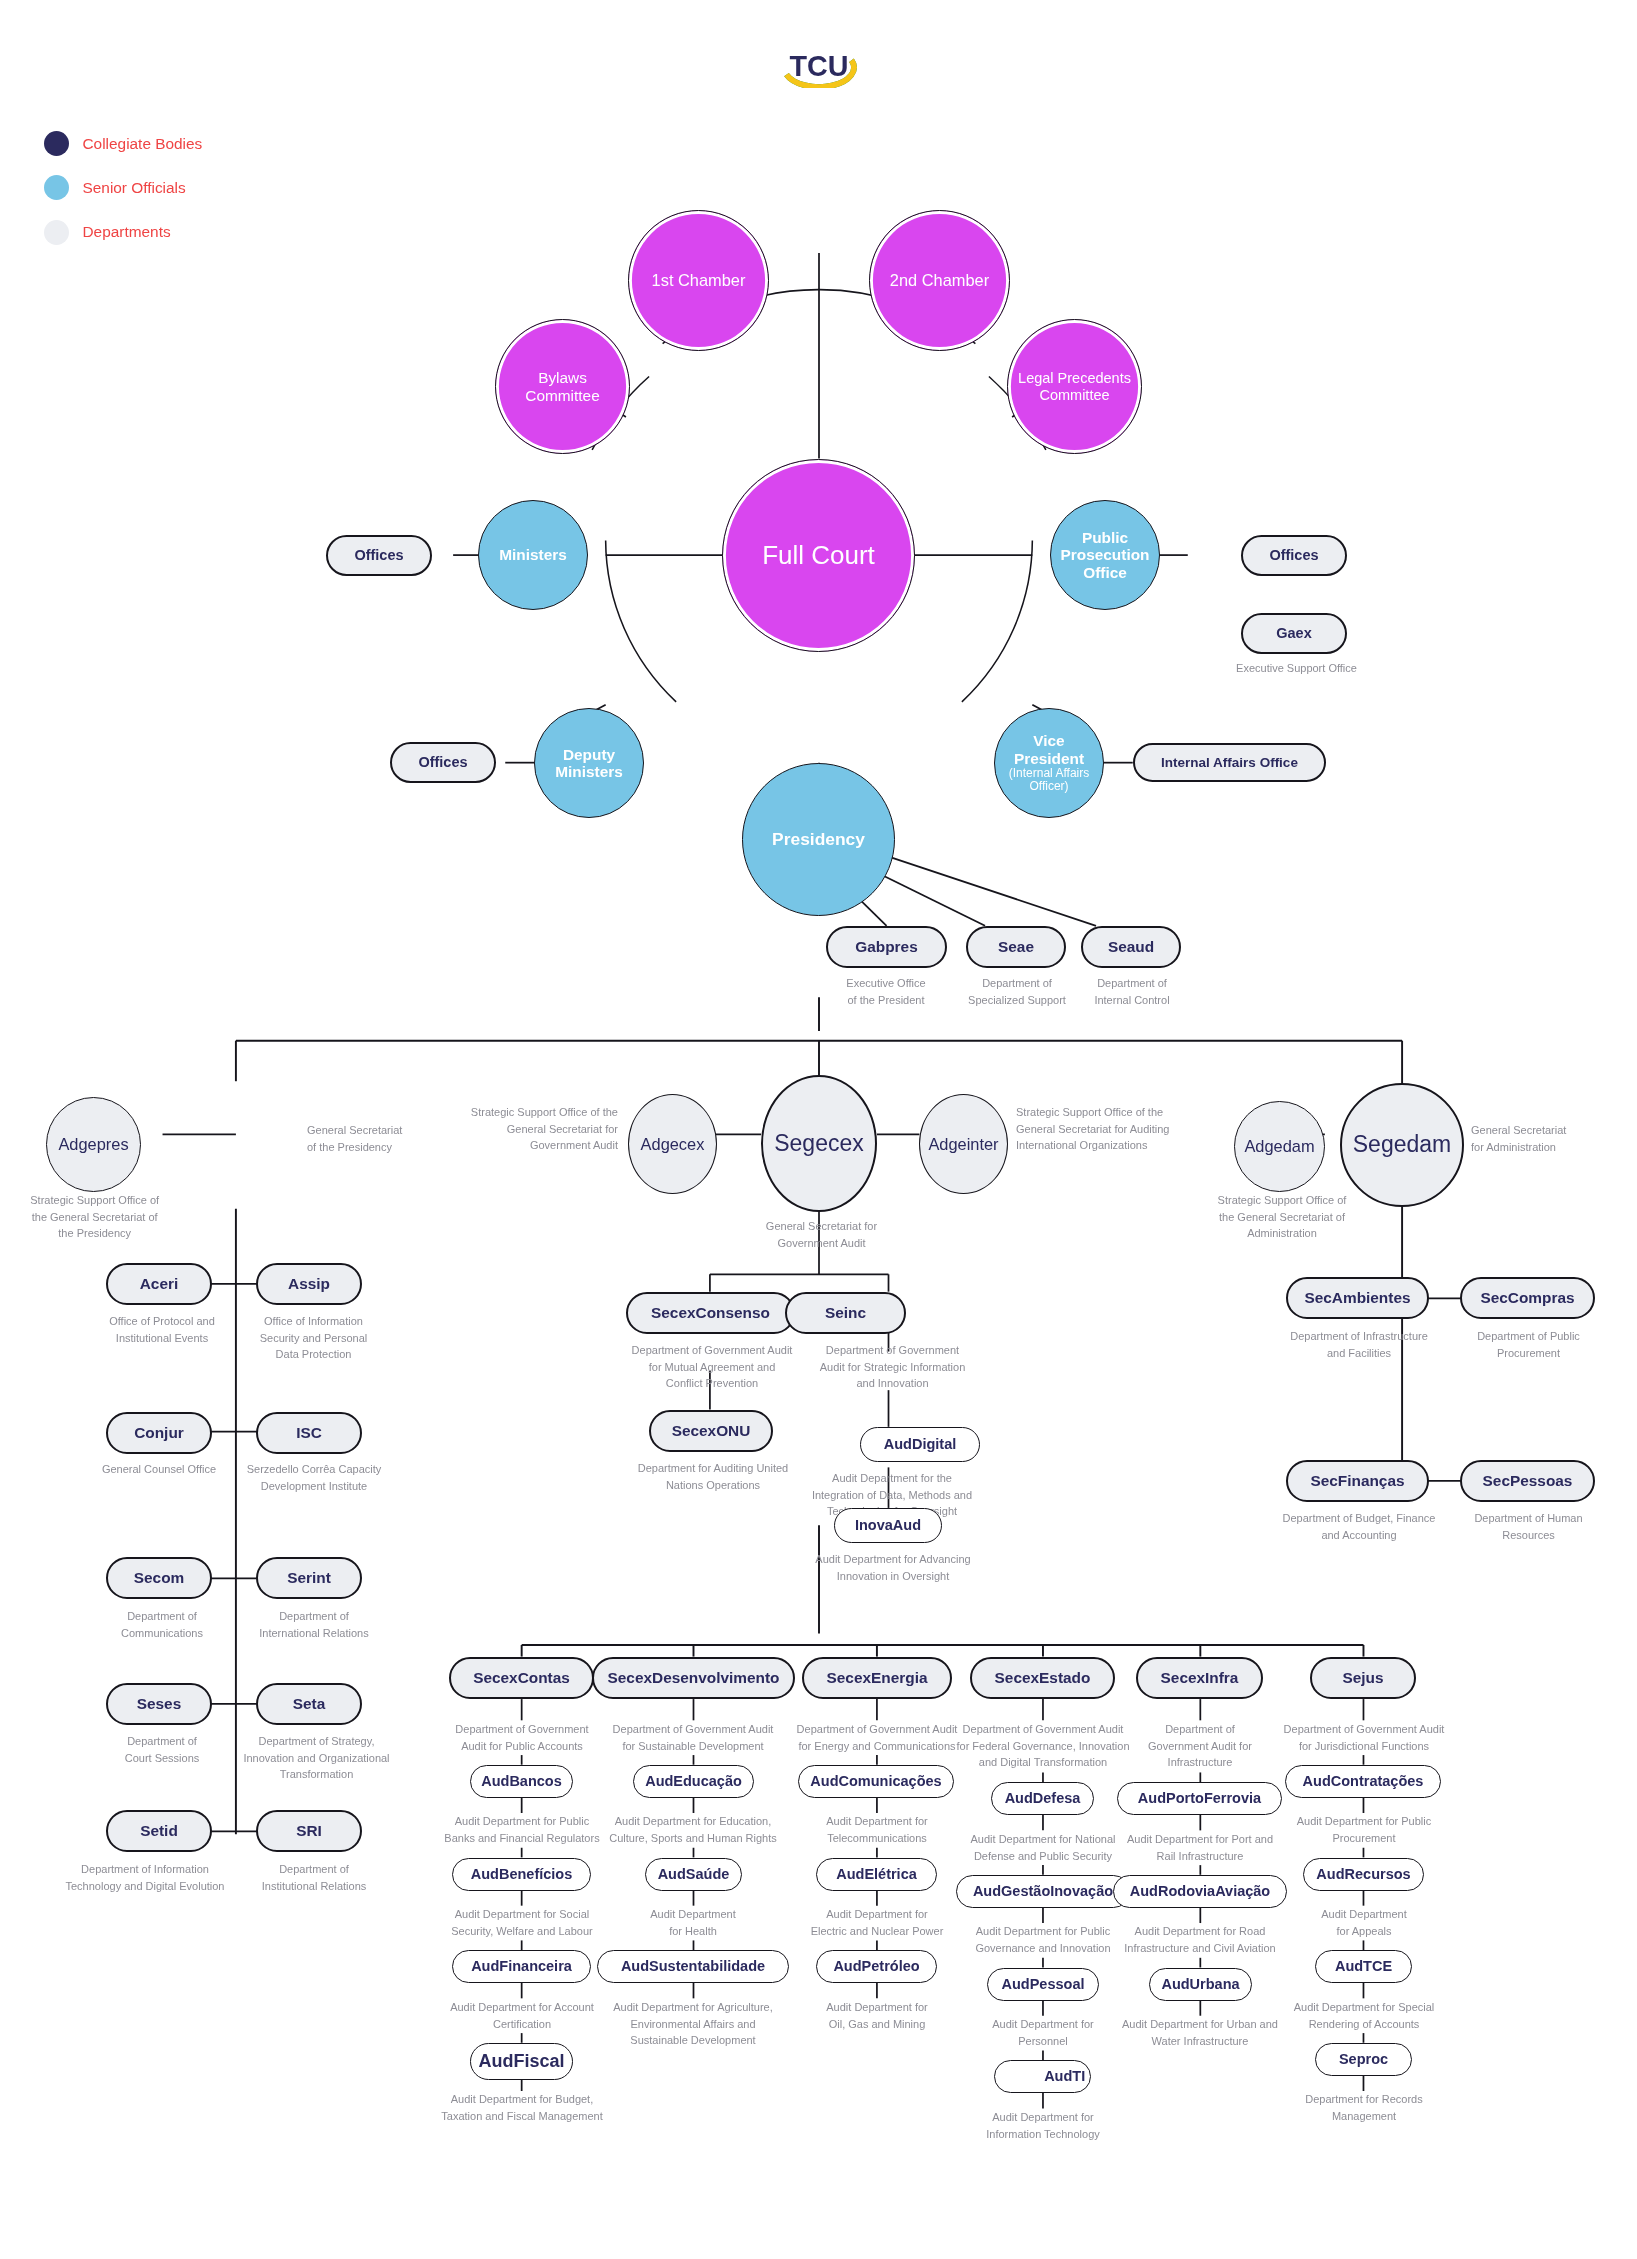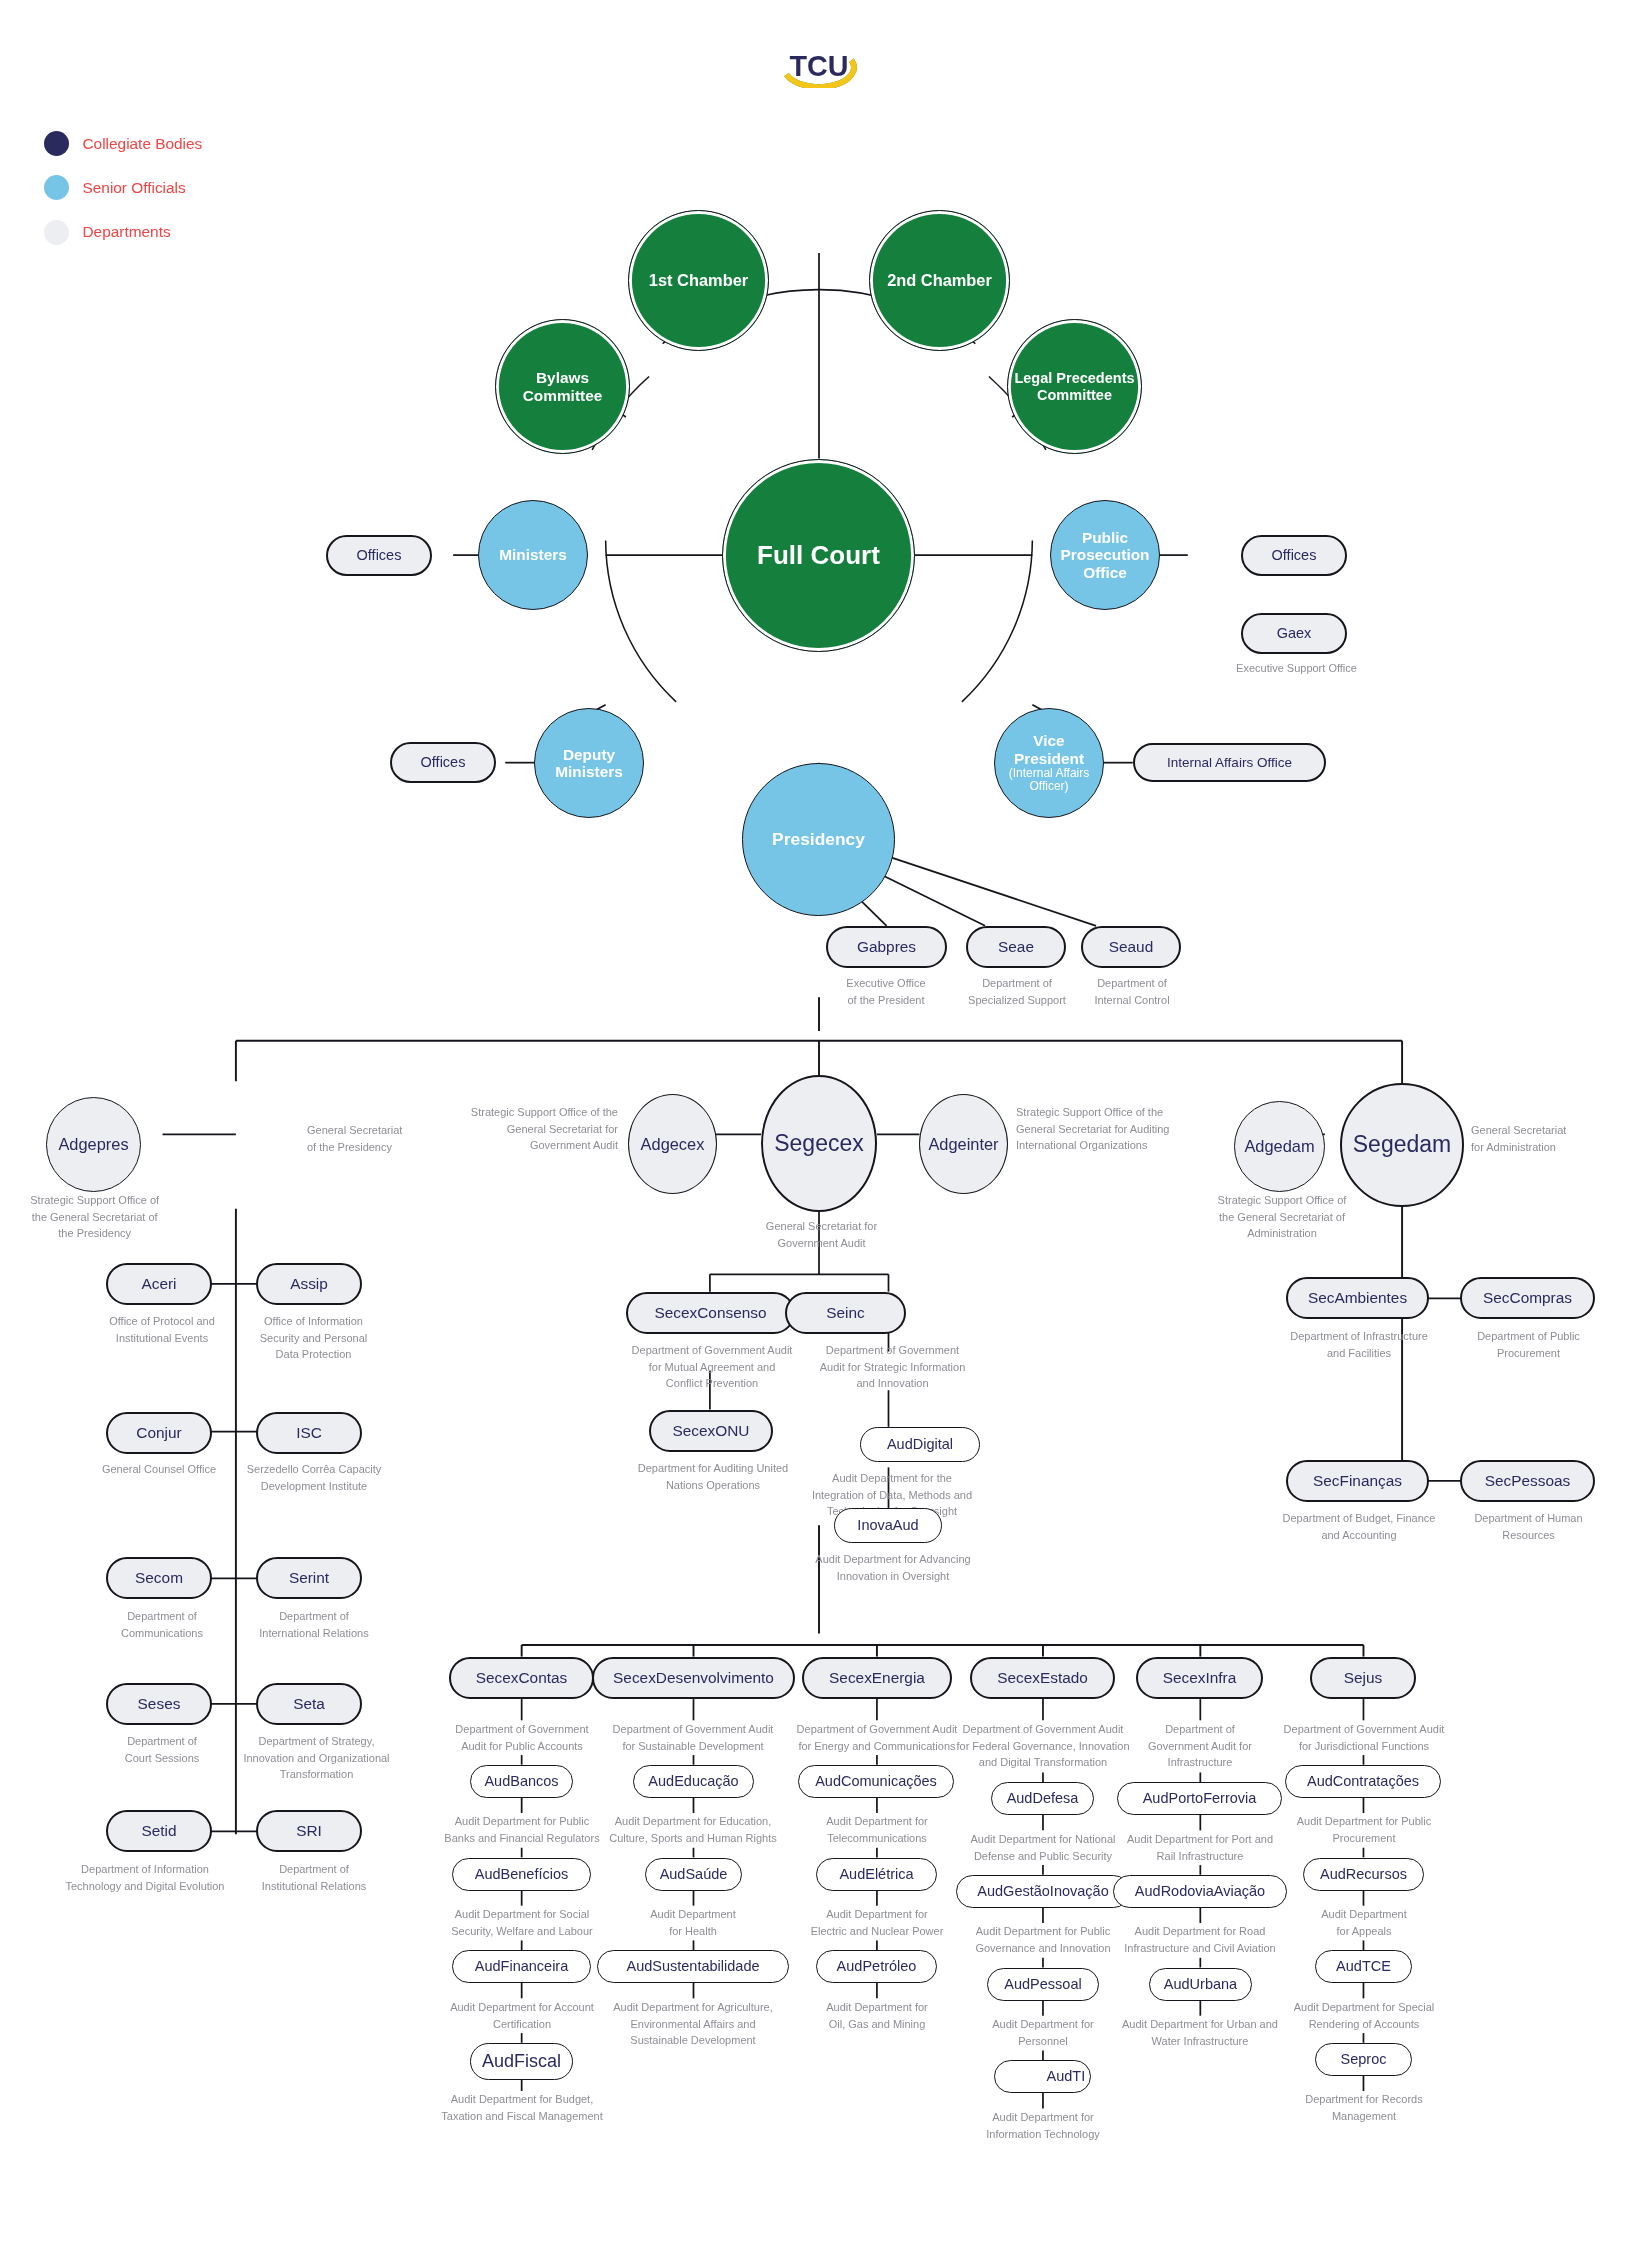--- a/index.html
+++ b/index.html
@@ -18,25 +18,25 @@
   .legend{position:absolute;left:44px;}
   .legend .row{display:flex;align-items:center;height:29px;margin-bottom:15.4px;}
   .legend .dot{width:25px;height:25px;border-radius:50%;margin-right:13.5px;flex:none;}
   .legend .lbl{font-size:15.4px;color:#ef4444;white-space:nowrap;}
 
   
   .node{position:absolute;box-sizing:border-box;display:flex;
         align-items:center;justify-content:center;text-align:center;}
   .circ{border-radius:50%;border:1.9px solid #16151c;}
   .circ.dbl{box-shadow:inset 0 0 0 2.9px #ffffff;}
-  .navy{background:#15803d;color:#ffffff;font-weight:bold;}
+  .navy{background:#d946ef;color:#ffffff;font-weight:normal;}
   .blue{background:#77c5e6;color:#ffffff;font-weight:bold;}
   .grey{background:#eceef2;color:#2b2a5e;}
   .pill{border-radius:965px;border:2.1px solid #16151c;background:#eceef2;color:#2b2a5e;
-        font-weight:normal;}
+        font-weight:bold;}
   .pill.thin{border-width:1.6px;background:#ffffff;}
   .inner{line-height:1.12;padding:0 4.8px;}
   .sub{font-weight:normal;display:block;}
 
   
   .cap{position:absolute;color:#8d8d95;font-size:11px;line-height:1.5;
        text-align:center;}
   .cap.l{text-align:right;}
   .cap.r{text-align:left;}
 </style>

